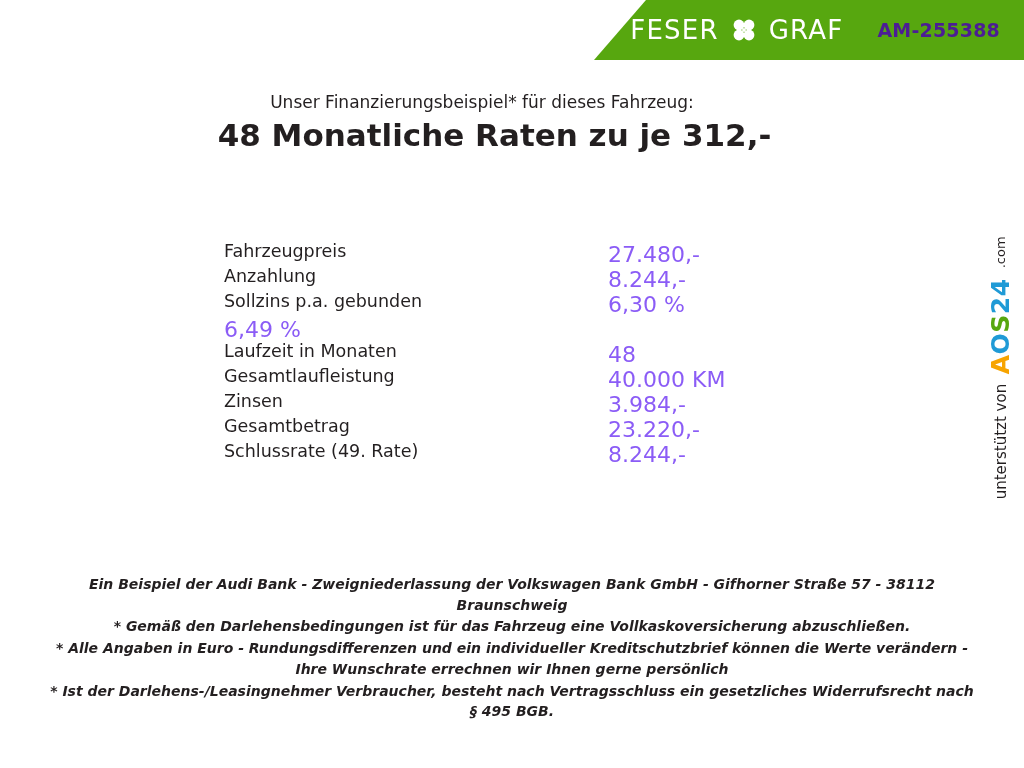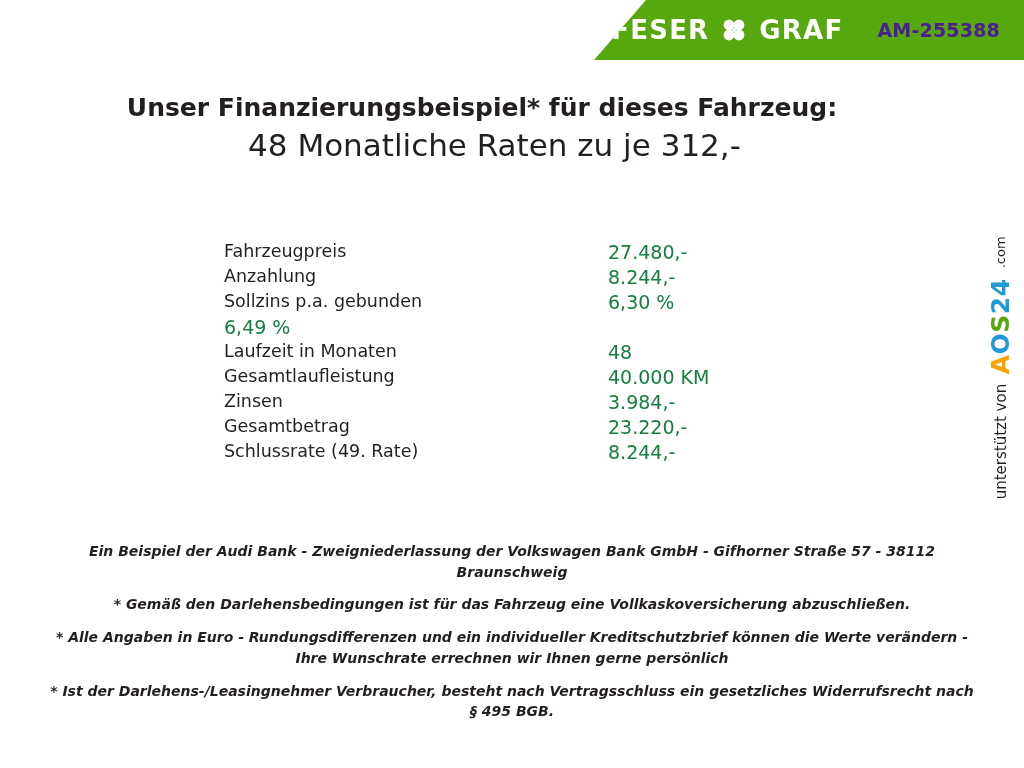--- a/index.html
+++ b/index.html
@@ -33,21 +33,21 @@
     clip-path: polygon(52px 0, 100% 0, 100% 100%, 0 100%);
   }
   .brand {
     display: flex;
     align-items: center;
     gap: 12px;
     color: #ffffff;
   }
   .brand-word {
     font-size: 26px;
-    font-weight: bold;
+    font-weight: normal;
     letter-spacing: 1.2px;
     line-height: 1;
   }
   .clover {
     position: relative;
     width: 26px;
     height: 26px;
   }
   .clover svg { display: block; }
   .ref-code {
@@ -62,28 +62,28 @@
   
   .title-block {
     position: absolute;
     top: 92px;
     left: 0;
     width: 1024px;
     text-align: center;
     padding-right: 60px;
   }
   .title-main {
-    font-size: 25px;
-    font-weight: bold;
+    font-size: 17px;
+    font-weight: normal;
     color: #231f20;
     line-height: 1.25;
   }
   .title-sub {
     font-size: 31px;
-    font-weight: normal;
+    font-weight: bold;
     color: #231f20;
     line-height: 1.3;
     margin-top: 2px;
     margin-left: 25px;
   }
 
   
   .finance-table {
     position: absolute;
     top: 240px;
@@ -95,22 +95,22 @@
     height: 25px;
     align-items: flex-start;
   }
   .fin-label {
     width: 384px;
     font-size: 17.5px;
     color: #231f20;
     line-height: 1.35;
   }
   .fin-value {
-    font-size: 19px;
-    color: #15803d;
+    font-size: 22px;
+    color: #8b5cf6;
     line-height: 1.35;
     text-align: center;
   }
 
   
   .vertical-credit {
     position: absolute;
     top: 236px;
     right: 6px;
     width: 36px;
@@ -150,21 +150,21 @@
     padding: 0 46px 0 46px;
     text-align: center;
   }
   .footer p {
     font-size: 14px;
     font-weight: bold;
     color: #231f20;
     line-height: 1.48;
     font-style: italic;
   }
-  .footer p + p { margin-top: 12px; }
+  .footer p + p { margin-top: 1px; }
 </style>
 </head>
 <body>
 
 <div class="page">
 
   <div class="header-banner">
     <div class="brand">
       <span class="brand-word">FESER</span>
       <span class="clover">

